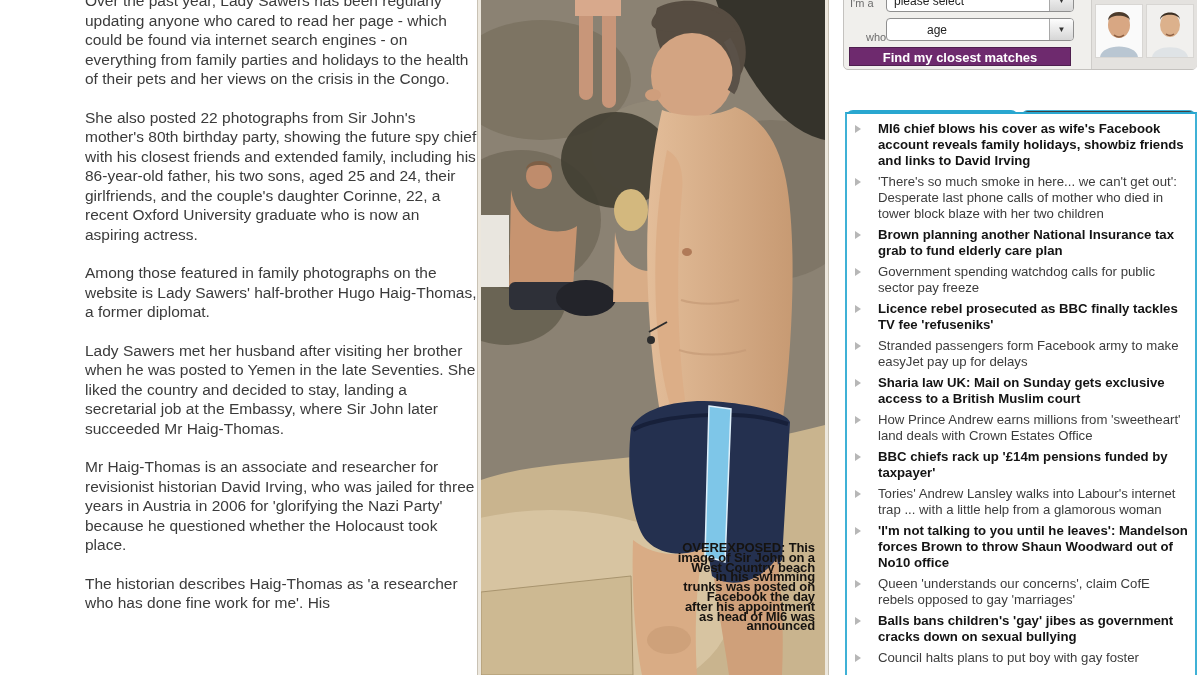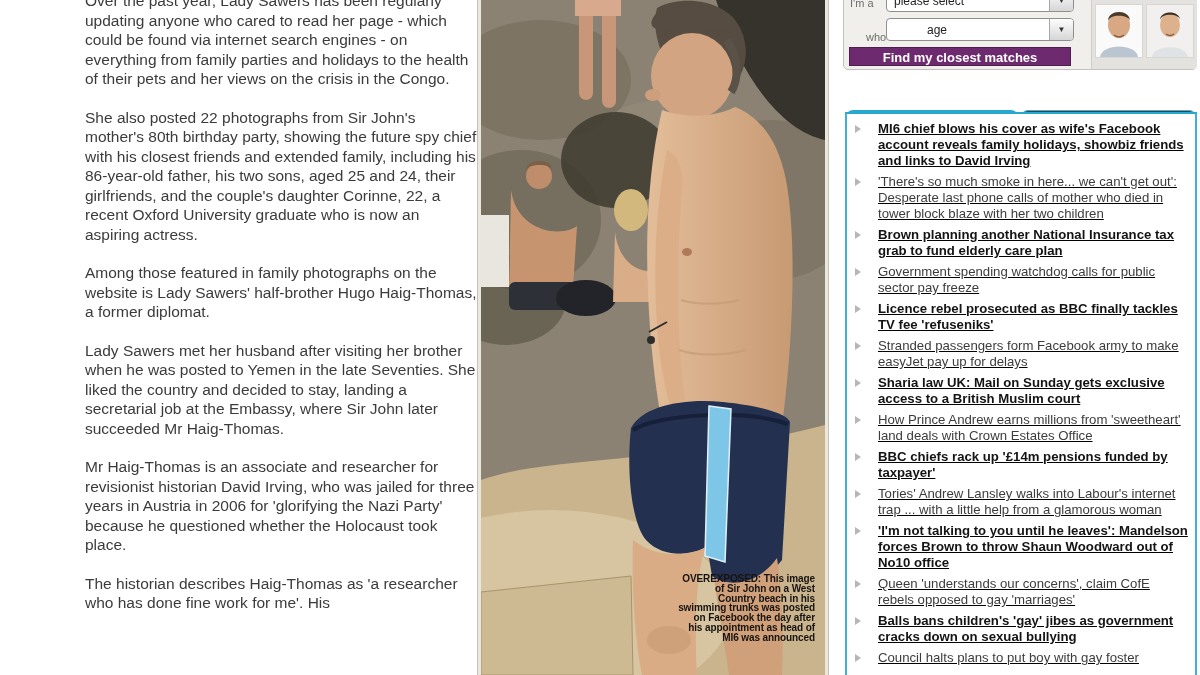--- a/index.html
+++ b/index.html
@@ -9,22 +9,22 @@
   }
   
   .article-col{position:absolute;left:85px;top:-9px;width:392px;
     color:#3b3b3b;font-size:15.5px;line-height:19.5px;}
   .article-col p{margin:0 0 19px 0;}
   
   .photo-frame{position:absolute;left:478px;top:0;width:344px;height:675px;
     border-left:3px solid #ece7dd;border-right:3px solid #ece7dd;
     box-shadow:0 0 0 1px #c9c2b4;background:#8b8273;overflow:hidden;}
   .photo-frame svg{display:block;}
-  .photo-caption{position:absolute;right:10px;top:574px;width:138px;
-    text-align:right;font-size:10px;line-height:9.8px;font-weight:bold;
+  .photo-caption{position:absolute;right:10px;top:543px;width:138px;
+    text-align:right;font-size:13px;line-height:9.8px;font-weight:bold;
     color:#161310;letter-spacing:-0.1px;}
   
   .match-widget{position:absolute;left:843px;top:-20px;width:354px;height:90px;
     background:#f0efec;border:1px solid #c4c2bf;border-radius:5px;box-sizing:border-box;}
   .mw-label{position:absolute;font-size:11px;color:#6d6d6d;}
   .mw-label1{left:6px;top:16px;}
   .mw-label2{left:6px;top:50px;margin-left:16px;}
   .mw-select{position:absolute;left:42px;width:188px;height:23px;display:flex;
     background:#fff;border:1px solid #8f8f8f;border-radius:4px;overflow:hidden;box-sizing:border-box;}
   .mw-select1{top:8px;}
@@ -44,21 +44,21 @@
   .headshot2{left:54px;background:#f1f0ee;}
   
   .tab{position:absolute;top:86px;height:26px;box-sizing:border-box;
     font-size:15px;font-weight:bold;text-align:center;line-height:25px;
     border-radius:7px 7px 0 0;cursor:pointer;margin-top:24px;}
   .tab-active{left:846px;width:172px;color:#fff;}
   .tab-inactive{left:1021px;width:175px;background:#404040;border:1px solid #3fb1d6;border-bottom:none;}
   .headlines-panel{position:absolute;left:845px;top:112px;width:352px;height:563px;
     background:#fff;border-left:2px solid #3fb1d6;border-right:2px solid #3fb1d6;
     border-top:2px solid #29a7d0;box-sizing:border-box;padding:7px 7px 0 6px;}
-  .headline-item{display:flex;margin-bottom:5px;cursor:pointer;text-decoration:underline;}
+  .headline-item{display:flex;margin-bottom:5px;cursor:pointer;}
   .hl-bullet{flex:0 0 10px;width:0;height:0;margin:4px 7px 0 2px;
     border-left:6px solid #b7b7b7;border-top:4px solid transparent;border-bottom:4px solid transparent;}
   .hl-text{font-size:13.2px;line-height:16px;color:#3c3c3c;}
   .headline-item.bold .hl-text{font-weight:bold;color:#141414;}
 </style>
 </head>
 <body>
 
 <div class="article-col">
 

